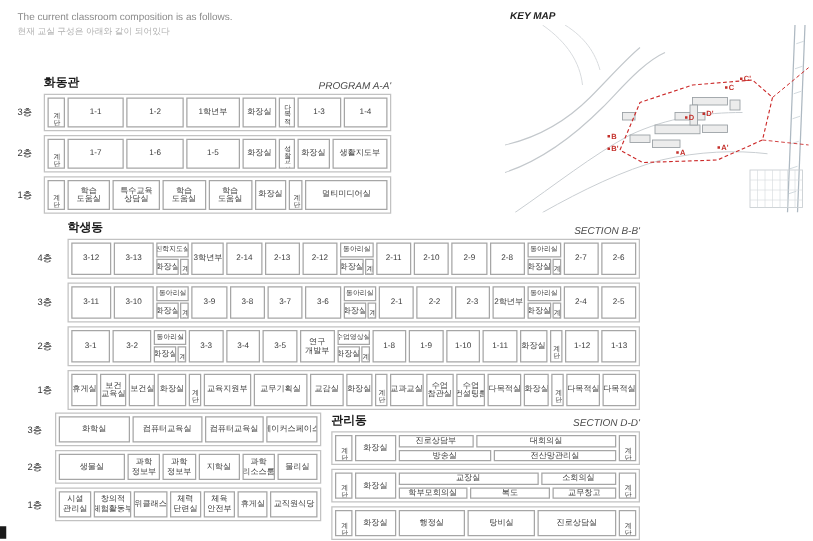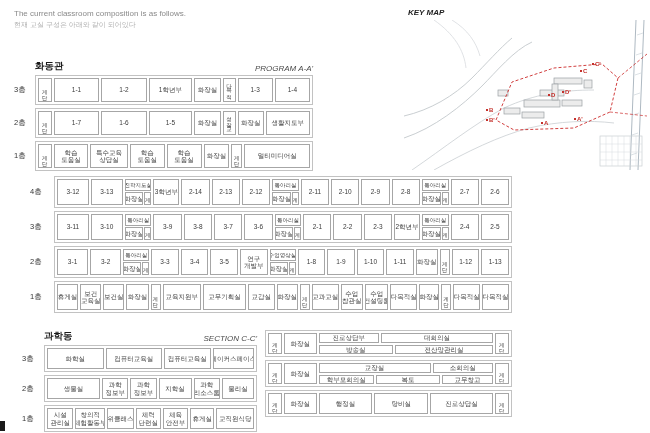--- a/index.html
+++ b/index.html
@@ -144,20 +144,24 @@
           <div class="room" style="flex: 1.2 1 0%;">학습 도움실</div>
           <div class="room" style="flex: 0.85 1 0%;">화장실</div>
           <div class="room vert" style="flex: 0.35 1 0%;">계단</div>
           <div class="room" style="flex: 2.4 1 0%;">멀티미디어실</div>
         </div>
       </div>
     </div>
 </div>
 
 <div class="building" id="b-haksaeng">
+  <div class="bhead">
+    <span class="bname">학생동</span>
+    <span class="bsection">SECTION B-B'</span>
+  </div>
   <div class="floors">
       <div class="floor">
         <div class="flabel">4층</div>
         <div class="frow">
           <div class="room" style="flex: 1.15 1 0%;">3-12</div>
           <div class="room" style="flex: 1.15 1 0%;">3-13</div>
           <div class="cell-stack" style="flex: 1.1 1 0%;">
             <div class="room stack-top">진학지도실</div>
             <div class="stack-bot">
               <div class="room" style="flex: 1.6 1 0%;">화장실</div>
@@ -281,24 +285,20 @@
           <div class="room" style="flex: 0.7 1 0%;">화장실</div>
           <div class="room vert" style="flex: 0.35 1 0%;">계단</div>
           <div class="room" style="flex: 1 1 0%;">다목적실</div>
           <div class="room" style="flex: 1 1 0%;">다목적실</div>
         </div>
       </div>
     </div>
 </div>
 
 <div class="building" id="b-gwahak">
-  <div class="bhead">
-    <span class="bname">과학동</span>
-    <span class="bsection">SECTION C-C'</span>
-  </div>
   <div class="floors">
       <div class="floor">
         <div class="flabel">3층</div>
         <div class="frow">
           <div class="room" style="flex: 2.1 1 0%;">화학실</div>
           <div class="room" style="flex: 2.1 1 0%;">컴퓨터교육실</div>
           <div class="room" style="flex: 1.7 1 0%;">컴퓨터교육실</div>
           <div class="room" style="flex: 1.5 1 0%;">메이커스페이스</div>
         </div>
       </div>
@@ -322,20 +322,24 @@
           <div class="room" style="flex: 0.95 1 0%;">체력 단련실</div>
           <div class="room" style="flex: 0.95 1 0%;">체육 안전부</div>
           <div class="room" style="flex: 0.9 1 0%;">휴게실</div>
           <div class="room" style="flex: 1.5 1 0%;">교직원식당</div>
         </div>
       </div>
     </div>
 </div>
 
 <div class="building" id="b-gwalli">
+  <div class="bhead">
+    <span class="bname">관리동</span>
+    <span class="bsection">SECTION D-D'</span>
+  </div>
   <div class="floors">
       <div class="floor">
         <div class="frow">
           <div class="room vert" style="flex: 0.32 1 0%;">계단</div>
           <div class="room" style="flex: 0.75 1 0%;">화장실</div>
           <div class="cell-rows" style="flex: 4.6 1 0%;">
             <div class="cell-subrow">
               <div class="room" style="flex: 1.2 1 0%;">진로상담부</div>
               <div class="room" style="flex: 2.3 1 0%;">대회의실</div>
             </div>

